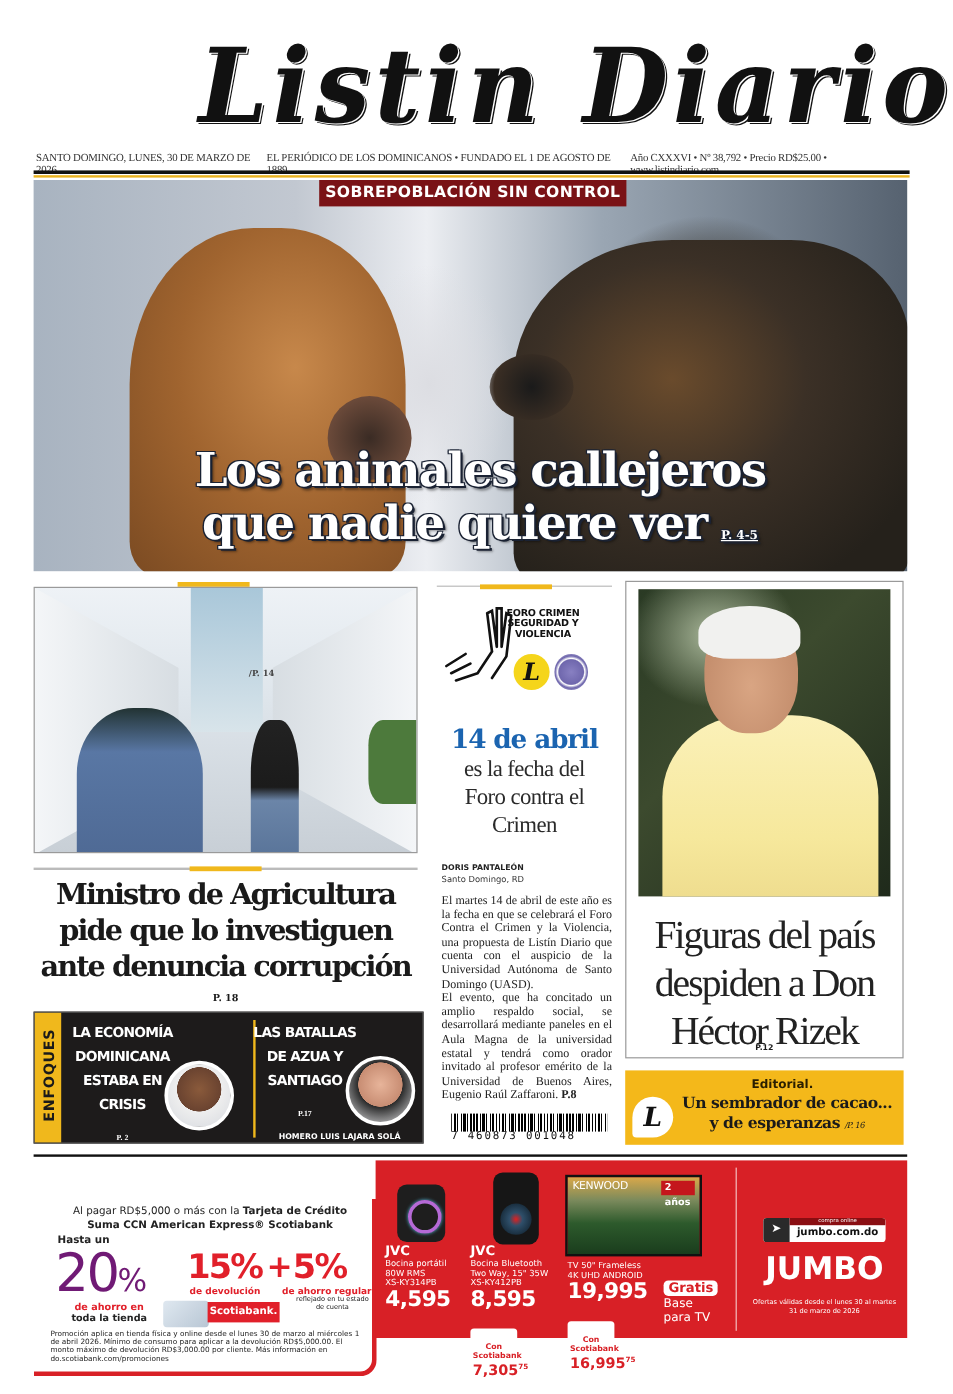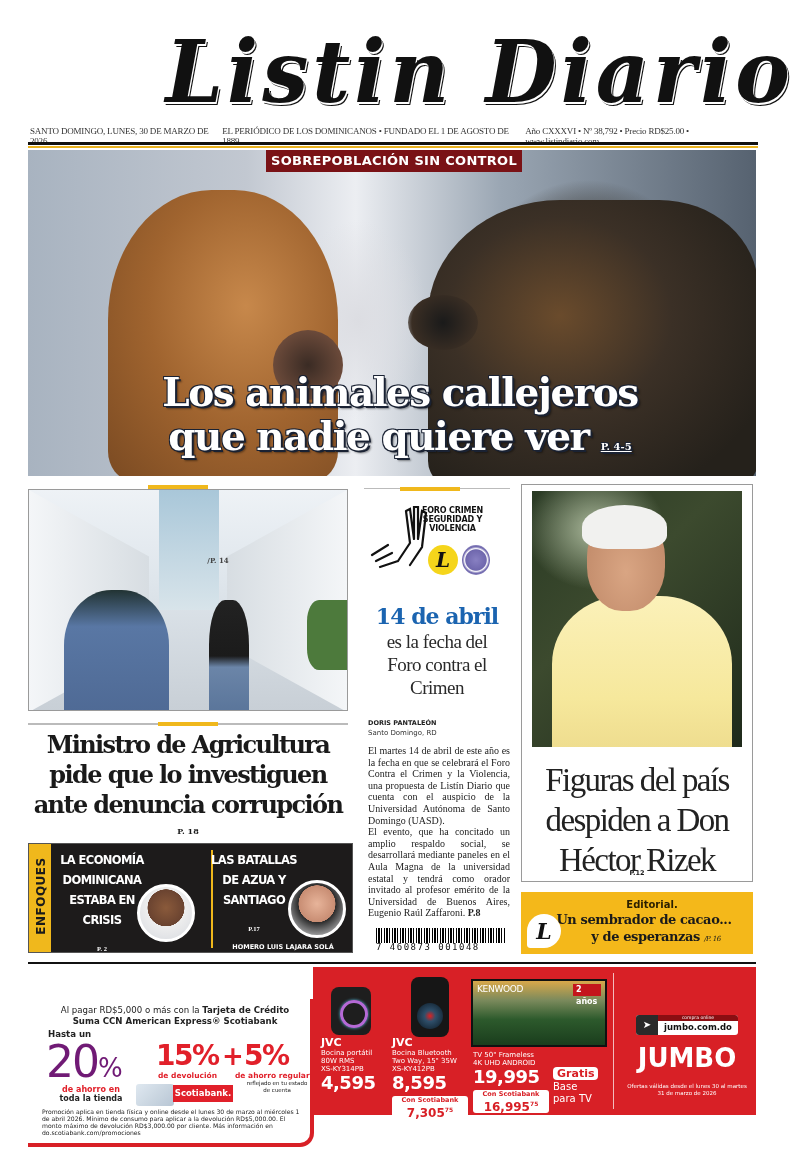--- a/index.html
+++ b/index.html
@@ -87,21 +87,21 @@
   .rizek .body { position: absolute; left: 20px; top: 105px; width: 180px; height: 170px; border-radius: 40% 40% 0 0; background: linear-gradient(180deg, #fbf1b9 0%, #f6e89c 60%, #ecd98a 100%); }
   .rizek .head { position: absolute; left: 55px; top: 22px; width: 78px; height: 98px; border-radius: 45%; background: radial-gradient(ellipse at 50% 60%, #d9a583 0%, #c58f6e 70%); }
   .rizek .hair { position: absolute; left: 50px; top: 14px; width: 85px; height: 44px; border-radius: 50% 50% 30% 30%; background: #f1f1ef; }
   .rizek-head { position: absolute; left: 521px; top: 760px; width: 232px; text-align: center; font-family: "Liberation Serif", serif; font-size: 33px; line-height: 40px; letter-spacing: -1.6px; color: #222; }
   .rizek-page { position: absolute; left: 521px; top: 869px; width: 232px; text-align: center; font-family: "DejaVu Sans", sans-serif; font-size: 6.5px; font-weight: bold; }
 
   
   .editorial { position: absolute; left: 521px; top: 892px; width: 232px; height: 62px; background: #f4b81a; }
   .editorial .bubble { position: absolute; left: 6px; top: 22px; width: 34px; height: 34px; border-radius: 50% 50% 50% 10%; background: #fff; font-family: "DejaVu Serif", serif; font-style: italic; font-weight: bold; font-size: 22px; text-align: center; line-height: 34px; color: #111; }
   .editorial .lab { position: absolute; left: 0; top: 7px; width: 100%; text-align: center; font-family: "DejaVu Sans", sans-serif; font-weight: bold; font-size: 10px; color: #2a1f00; padding-left: 30px; }
-  .editorial .t1 { position: absolute; left: 28px; top: 20px; width: 190px; text-align: center; font-family: "DejaVu Serif", serif; font-weight: bold; font-size: 13px; color: #1a1a1a; letter-spacing: -0.4px; }
+  .editorial .t1 { position: absolute; left: 40px; top: 20px; width: 190px; text-align: center; font-family: "DejaVu Serif", serif; font-weight: bold; font-size: 13px; color: #1a1a1a; letter-spacing: -0.4px; }
   .editorial .t2 { position: absolute; left: 40px; top: 37px; width: 190px; text-align: center; font-family: "DejaVu Serif", serif; font-weight: bold; font-size: 13px; color: #1a1a1a; letter-spacing: -0.4px; }
   .editorial .t2 .pg { font-size: 7px; font-weight: normal; font-style: italic; }
 
   
   .ad-rule { position: absolute; left: 28px; top: 962px; width: 728px; height: 2px; background: #111; }
   .ad { position: absolute; left: 28px; top: 967px; width: 728px; height: 150px; }
   .ad-left { position: absolute; left: 0; top: 0; width: 286px; height: 148px; background: #fff; border-right: 4px solid #d82026; border-bottom: 4px solid #d82026; border-radius: 0 0 14px 0; margin-top: 32px; }
   .ad-left .intro { position: absolute; left: 18px; top: 6px; width: 258px; font-family: "DejaVu Sans", sans-serif; font-size: 8.6px; line-height: 11px; color: #222; text-align: center; }
   .ad-left .intro b { font-weight: bold; }
   .ad-left .hasta { position: absolute; left: 20px; top: 30px; font-family: "DejaVu Sans", sans-serif; font-weight: bold; font-size: 8.6px; color: #222; }
@@ -116,29 +116,29 @@
   .ad-left .lbl20 { position: absolute; left: 18px; top: 86px; width: 90px; text-align: center; font-family: "DejaVu Sans", sans-serif; font-weight: bold; font-size: 8px; line-height: 9px; color: #e1202a; }
   .ad-left .lbl20 span { color: #222; display: block; }
   .ad-left .card { position: absolute; left: 108px; top: 85px; width: 38px; height: 22px; border-radius: 3px; background: linear-gradient(135deg, #dfe8f0, #b8c6d4); }
   .ad-left .sbank { position: absolute; left: 145px; top: 86px; width: 60px; height: 17px; background: #e1202a; color: #fff; font-family: "DejaVu Sans", sans-serif; font-weight: bold; font-size: 8.5px; text-align: center; line-height: 17px; }
   .ad-left .fine { position: absolute; left: 14px; top: 109px; width: 262px; font-family: "DejaVu Sans", sans-serif; font-size: 6.1px; line-height: 7px; color: #222; }
   .ad-right { position: absolute; left: 285px; top: 0; width: 443px; height: 148px; background: #d82026; }
   .prod { position: absolute; top: 0; color: #fff; font-family: "DejaVu Sans", sans-serif; }
   .prod .brand { font-weight: bold; font-size: 11px; line-height: 12px; }
   .prod .desc { font-size: 7px; line-height: 8px; }
   .prod .price { font-weight: bold; font-size: 18px; line-height: 20px; letter-spacing: -0.5px; }
-  .prod .promo { background: #fff; color: #d82026; border-radius: 3px; text-align: center; padding: 0 2px; margin-top: 3px; width: 76px; }
+  .prod .promo { background: #fff; color: #d82026; border-radius: 3px; text-align: center; padding: 11px 2px; margin-top: 14px; width: 39px; }
   .prod .promo .pl { font-size: 6.5px; font-weight: bold; line-height: 8px; }
   .prod .promo .pp { font-size: 12px; font-weight: bold; line-height: 12px; }
   .prod .promo .pp sup { font-size: 6px; }
   .speaker1 { position: absolute; left: 18px; top: 20px; width: 40px; height: 48px; border-radius: 8px; background: #1e1e1e; }
   .speaker1::after { content: ""; position: absolute; left: 9px; top: 13px; width: 22px; height: 22px; border-radius: 50%; border: 3px solid #b56ad6; box-shadow: 0 0 3px #58c2e6; }
   .speaker2 { position: absolute; left: 98px; top: 10px; width: 38px; height: 60px; border-radius: 8px; background: #161616; }
   .speaker2::after { content: ""; position: absolute; left: 6px; top: 26px; width: 26px; height: 26px; border-radius: 50%; background: radial-gradient(circle, #e02020 0%, #2f4f6a 30%, #1a2f40 70%); }
-  .tv { position: absolute; left: 158px; top: 12px; width: 136px; height: 68px; background: linear-gradient(180deg, #d9a84a 0%, #7b8a5c 30%, #2d5a2c 60%, #1a3d1d 100%); border: 2px solid #111; }
+  .tv { position: absolute; left: 158px; top: 12px; width: 114px; height: 68px; background: linear-gradient(180deg, #d9a84a 0%, #7b8a5c 30%, #2d5a2c 60%, #1a3d1d 100%); border: 2px solid #111; }
   .tv .kw { position: absolute; left: 4px; top: 3px; font-family: "DejaVu Sans", sans-serif; font-size: 9px; color: #fff; letter-spacing: -0.3px; }
   .tv .yr { position: absolute; right: 4px; top: 3px; width: 28px; height: 12px; background: #c4161c; color: #fff; font-family: "DejaVu Sans", sans-serif; font-weight: bold; font-size: 8px; line-height: 12px; padding-left: 3px; }
   .gratis { position: absolute; left: 240px; top: 95px; color: #fff; font-family: "DejaVu Sans", sans-serif; }
   .gratis .g { background: #fff; color: #d82026; font-weight: bold; font-size: 11px; border-radius: 4px; padding: 0 4px; display: inline-block; }
   .gratis .s { font-size: 10px; line-height: 12px; margin-top: 0; }
   .ad-divider { position: absolute; left: 300px; top: 6px; width: 1px; height: 136px; background: #fff; opacity: 0.7; }
   .jumbo { position: absolute; left: 305px; top: 0; width: 138px; height: 148px; }
   .jumbo .chip { position: absolute; left: 18px; top: 48px; width: 102px; height: 20px; background: #fff; border-radius: 3px; overflow: hidden; }
   .jumbo .chip .arrow { position: absolute; left: 0; top: 0; width: 22px; height: 20px; background: #2a2a2a; color: #fff; font-size: 10px; text-align: center; line-height: 20px; }
   .jumbo .chip .top { position: absolute; left: 22px; top: 0; width: 80px; height: 6px; background: #8a0e12; color: #fff; font-family: "DejaVu Sans", sans-serif; font-size: 4.5px; text-align: center; line-height: 6px; }

